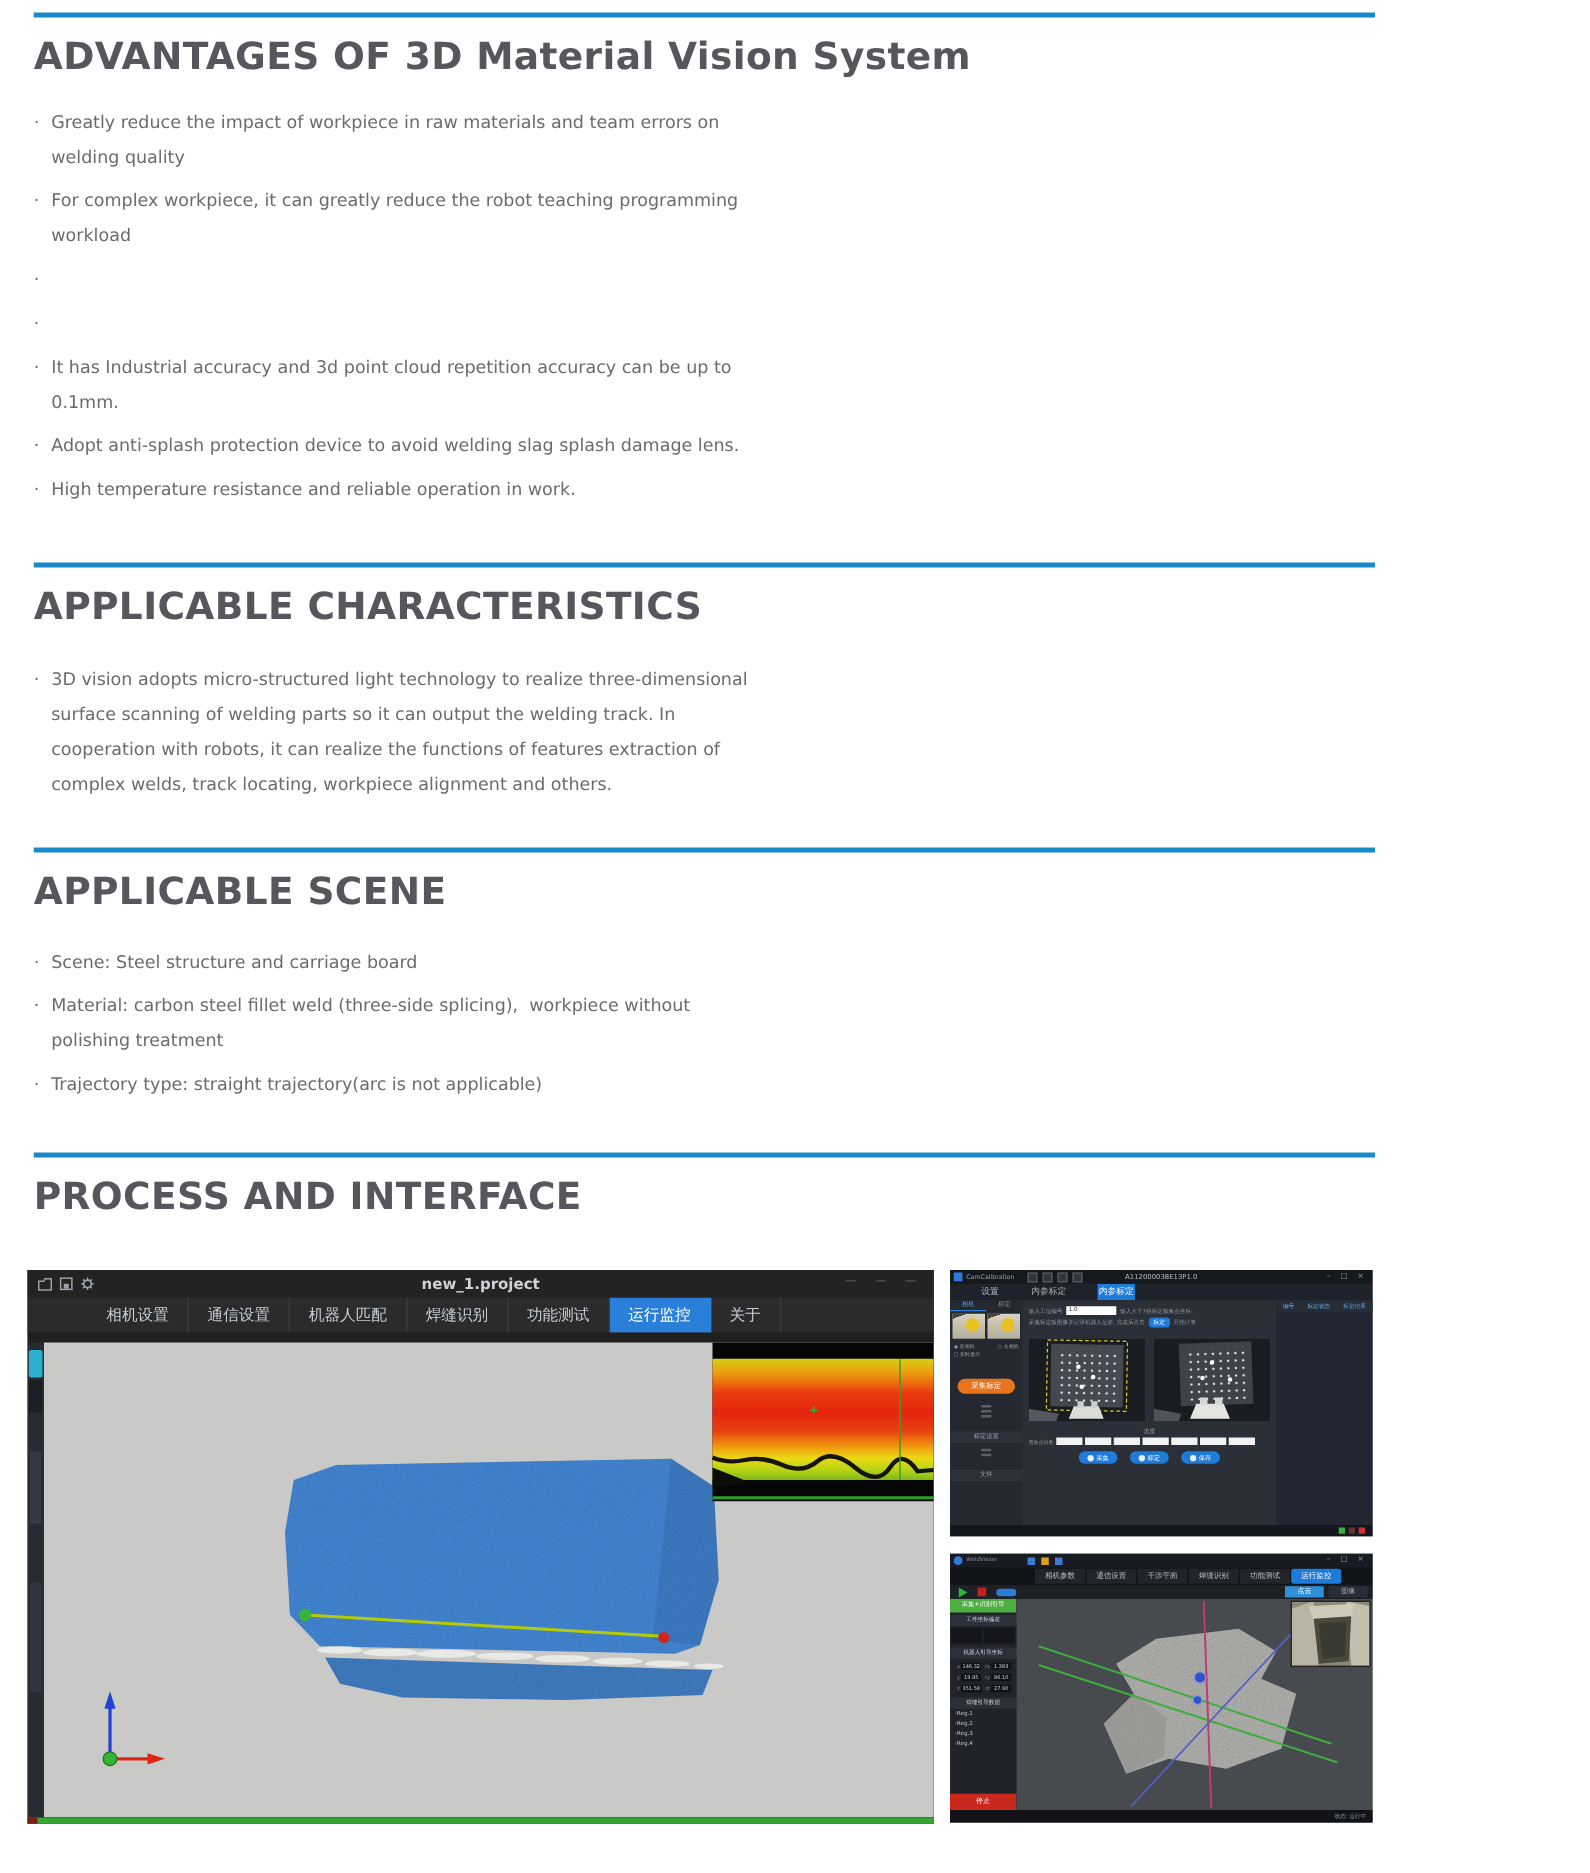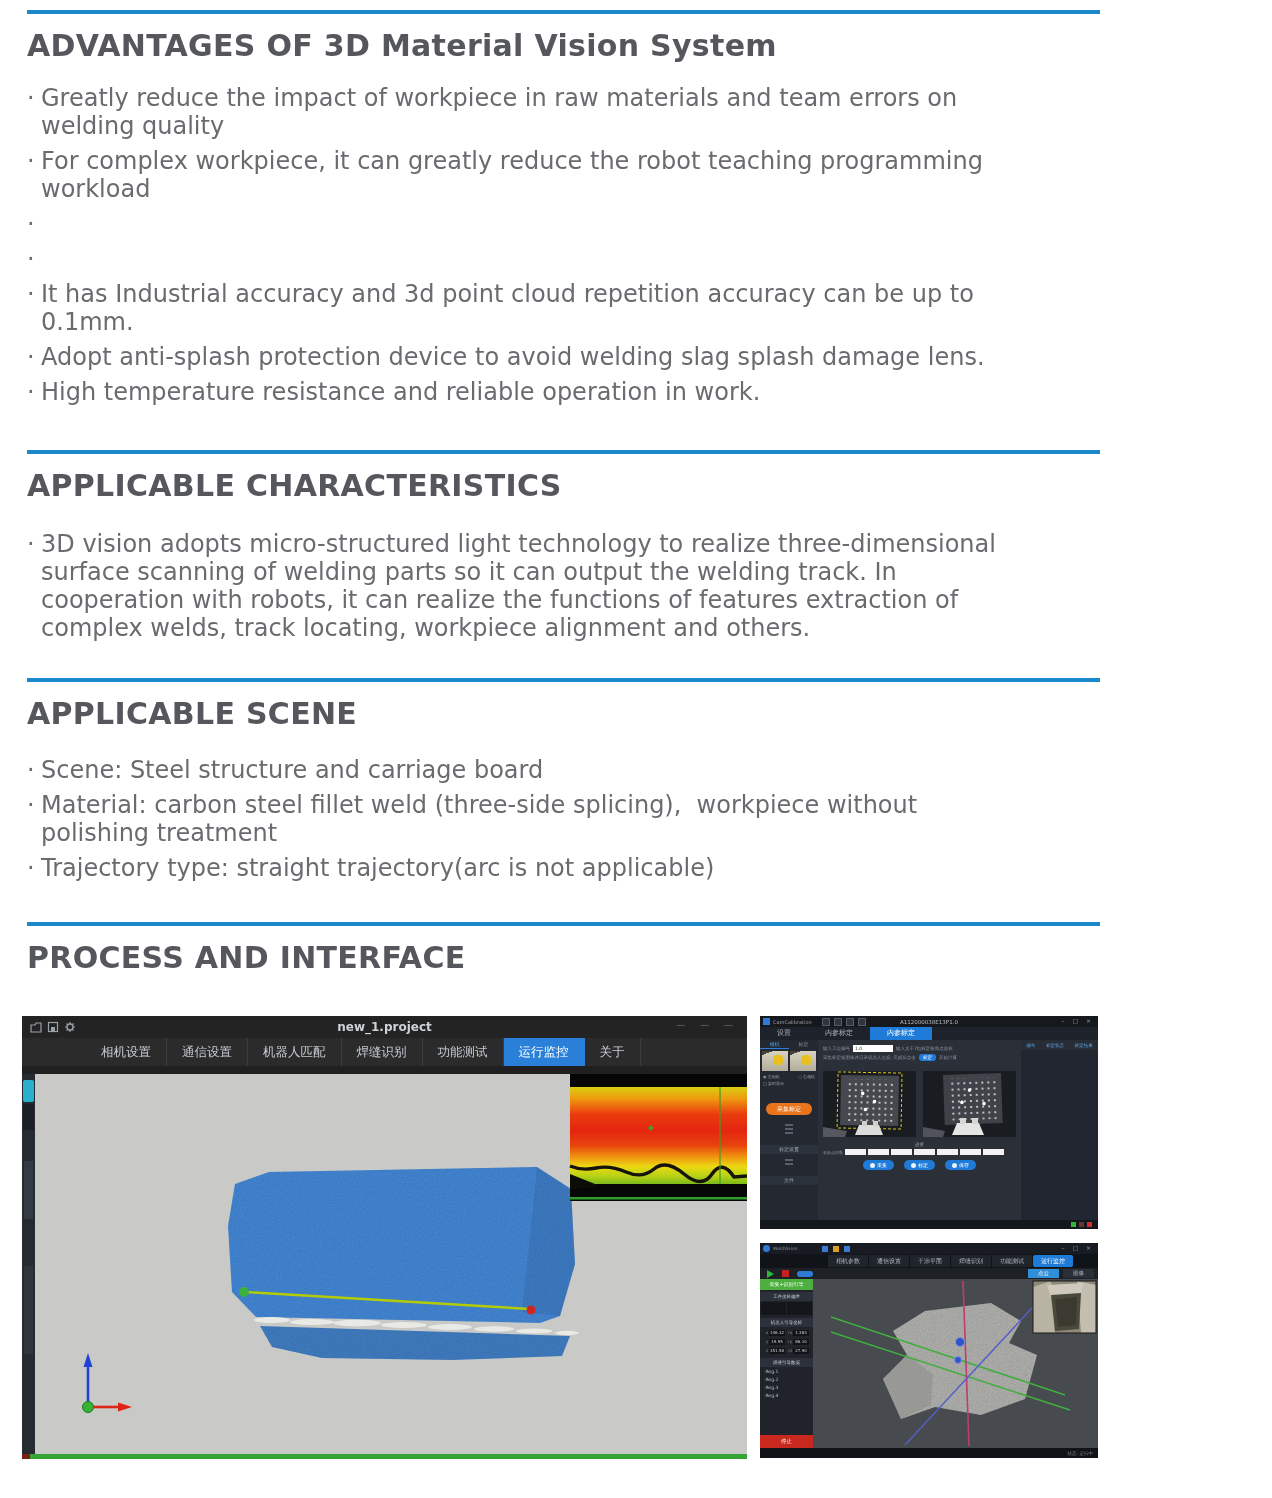--- a/index.html
+++ b/index.html
@@ -5,58 +5,58 @@
   html,body{margin:0;padding:0;background:#ffffff;}
   body{width:1272px;height:1498px;position:relative;overflow:hidden;
        font-family:"DejaVu Sans","Liberation Sans",sans-serif;}
   .page{position:absolute;inset:0;}
 
   
   .rule{height:4px;background:#1989c9;margin-left:27px;margin-right:172px;}
   .sec-title{margin:14px 0 0 27px;font-size:30px;font-weight:700;color:#55575c;
              letter-spacing:.3px;line-height:36px;}
   .bullets{margin:20px 0 0 27px;padding:0;list-style:none;}
-  .bullet{display:flex;color:#696b6f;font-size:24px;line-height:28px;margin-bottom:7px;}
+  .bullet{display:flex;color:#696b6f;font-size:14px;line-height:28px;margin-bottom:7px;}
   .bullet .dot{flex:0 0 14px;}
   .bullet .dot::before{content:"\00B7";}
   .btext{white-space:pre-wrap;}
 
   
   .shots{position:relative;height:470px;margin-top:40px;}
 
   
   .weld-app{position:absolute;left:22px;top:0;width:725px;height:443px;background:#1e1e1e;}
   .wa-titlebar{position:relative;height:22px;background:#232323;display:flex;align-items:center;}
   .wa-tbicons{display:flex;gap:5px;margin-left:8px;}
   .wa-tbicons svg{display:block;}
   .wa-title{position:absolute;left:0;right:0;text-align:center;color:#cfd2d6;
             font-size:12px;font-weight:700;}
   .wa-winbtns{position:absolute;right:8px;top:4px;color:#6a6d72;font-size:9px;letter-spacing:6px;}
-  .wa-tabs{height:28px;background:#2b2b2b;display:flex;align-items:flex-start;padding-left:64px;}
+  .wa-tabs{height:28px;background:#2b2b2b;display:flex;align-items:flex-start;padding-left:48px;}
   .wa-tab{color:#c6ccd4;font-size:12.5px;line-height:28px;padding:0 15px;border-right:1px solid #3a3e44;cursor:default;}
   .wa-tab.active{background:#2a80d8;color:#ffffff;border-right-color:#2a80d8;}
   .wa-viewport{position:relative;height:393px;}
   .wa-viewport svg{display:block;}
   .wa-greenbar{position:absolute;left:0;bottom:0;height:5px;width:100%;background:#35a435;}
   .wa-redsq{position:absolute;left:0;bottom:0;width:8px;height:5px;background:#7a1f14;display:block;}
 
   
   .mini-title{height:11px;display:flex;align-items:center;position:relative;background:#15181d;}
   .mini-winbtns{position:absolute;right:4px;top:1px;color:#9aa0a8;font-size:6px;letter-spacing:3px;}
 
   
   .calib-app{position:absolute;left:760px;top:0;width:338px;height:213px;background:#2a2f38;
              display:flex;flex-direction:column;font-size:5px;color:#c3c9d1;}
   .ca-appico{width:7px;height:7px;background:#2f7bd8;margin:0 3px 0 3px;}
   .ca-appname{font-size:5px;color:#9aa0a8;}
   .ca-tbicons{display:flex;gap:4px;margin-left:10px;}
   .ca-tbicons i{width:6px;height:6px;background:#31363e;border:0.5px solid #565c66;}
   .ca-wtitle{position:absolute;left:0;right:0;text-align:center;font-size:5.5px;color:#b8bec6;}
   .ca-tabs{height:13px;background:#1e222a;display:flex;align-items:stretch;}
-  .ca-tab{font-size:7px;line-height:13px;padding:0 17px;color:#aab2bc;}
+  .ca-tab{font-size:7px;line-height:13px;padding:0 1px;color:#aab2bc;margin-left:24px;}
   .ca-tab.active{background:#1f7bd8;color:#fff;}
   .ca-body{flex:1;display:flex;min-height:0;}
   .ca-side{width:58px;background:#242931;display:flex;flex-direction:column;}
   .ca-subtabs{display:flex;height:9px;}
   .ca-subtab{flex:1;text-align:center;line-height:9px;font-size:5px;color:#8a9098;}
   .ca-subtab.active{color:#4da3e8;border-bottom:1px solid #2f7bd8;}
   .ca-thumbs{display:flex;gap:2px;padding:2px;}
   .ca-thumb{width:26px;height:20px;background:
       radial-gradient(circle at 62% 45%, #e8c020 0 27%, transparent 28%),
       linear-gradient(160deg,#44423a 0 14%,transparent 14%),

